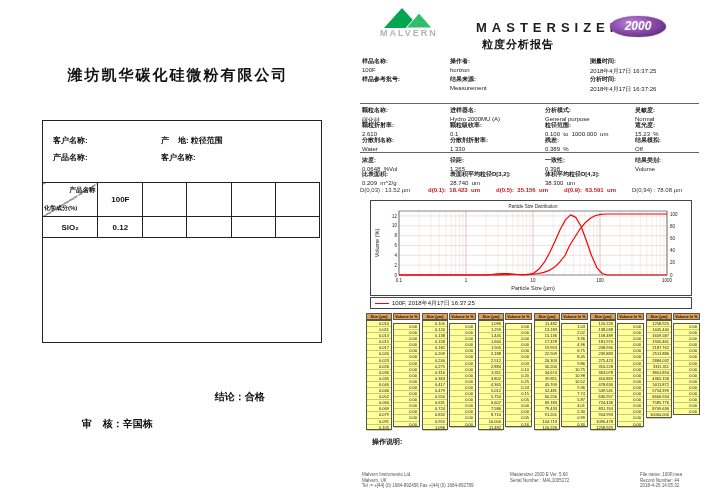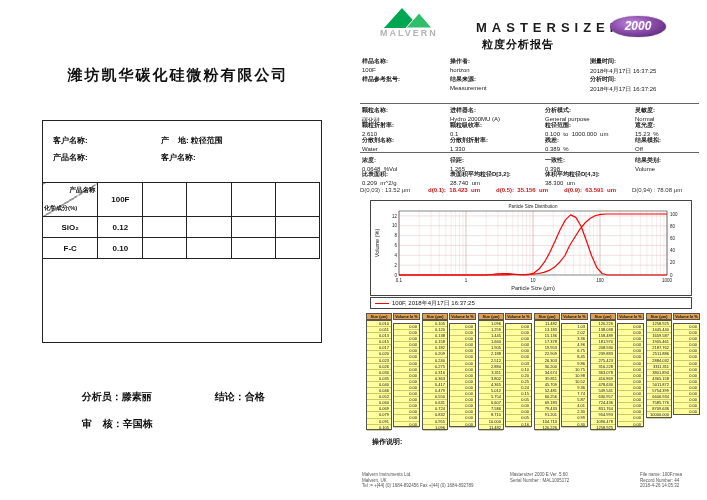--- a/index.html
+++ b/index.html
@@ -73,34 +73,23 @@
               <td style="width: 45px;"></td>
             </tr>
             <tr style="height: 21px;">
               <td>SiO₂</td>
               <td>0.12</td>
               <td></td>
               <td></td>
               <td></td>
               <td></td>
             </tr>
-            <tr style="height: 21px;">
-              <td>F-C</td>
-              <td>0.10</td>
-              <td></td>
-              <td></td>
-              <td></td>
-              <td></td>
-            </tr>
           </tbody>
         </table>
       </div>
-    <div class="abs sig" style="left:57px;top:379px;">
-      <span>分析员：</span><span>滕素丽</span>
-    </div>
     <div class="abs sig" style="left:57px;top:406px;">
       <span>审    核：</span><span>辛国栋</span>
     </div>
     <div class="abs sig" style="left:190px;top:379px;">
       <span>结论：</span><span>合格</span>
     </div>
   </div>
 
   <div id="page-right">
     <svg class="abs" id="malvern-logo" style="left:30px;top:6px;" width="62" height="22" viewBox="0 0 62 22">

